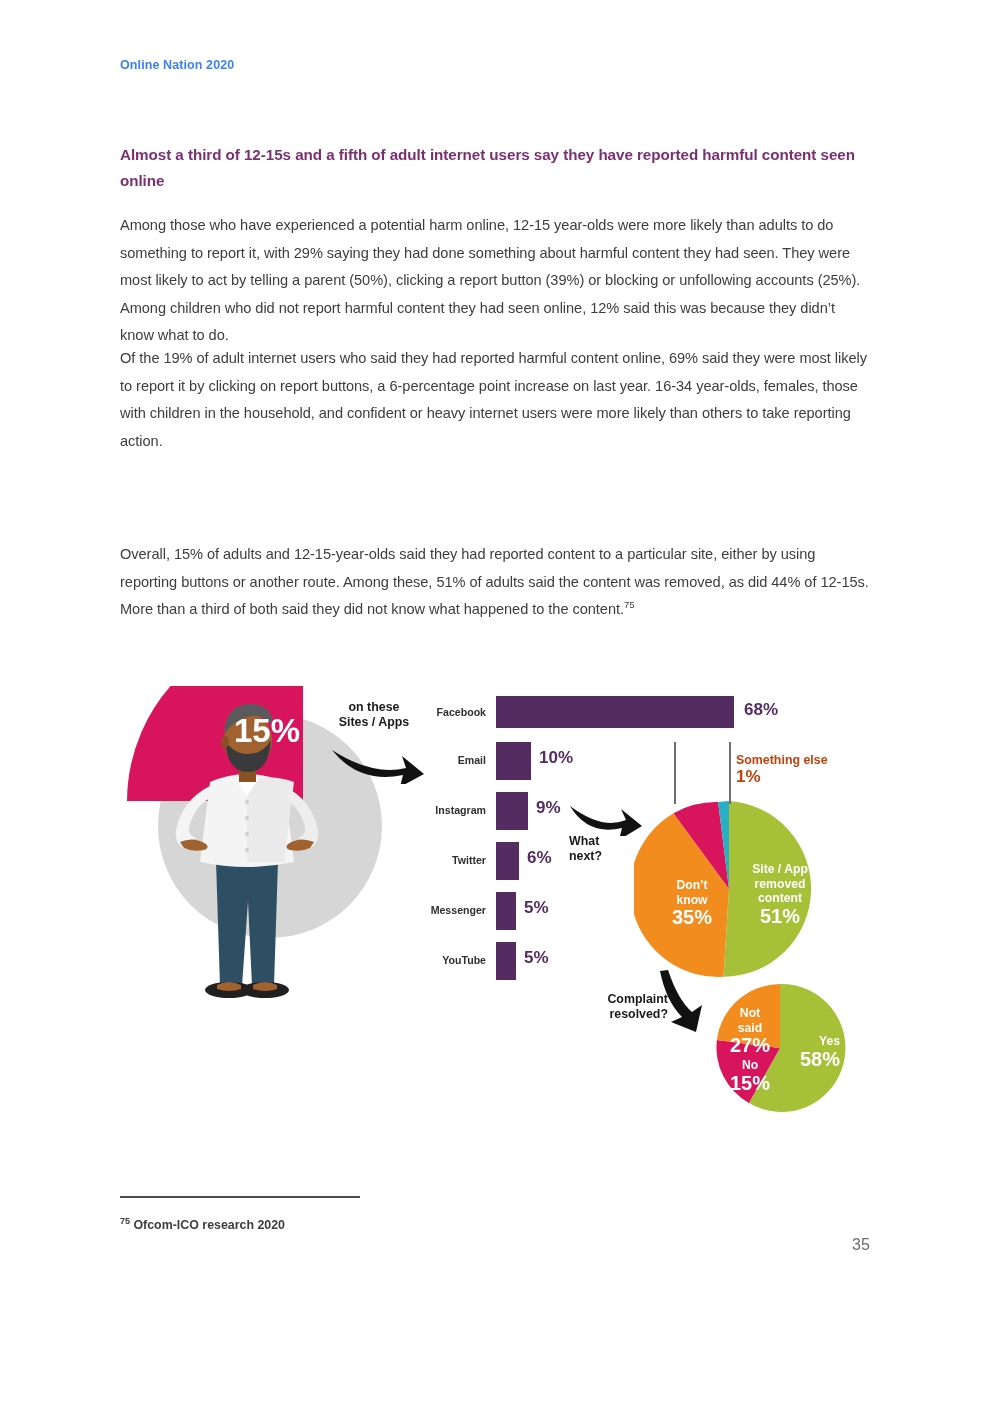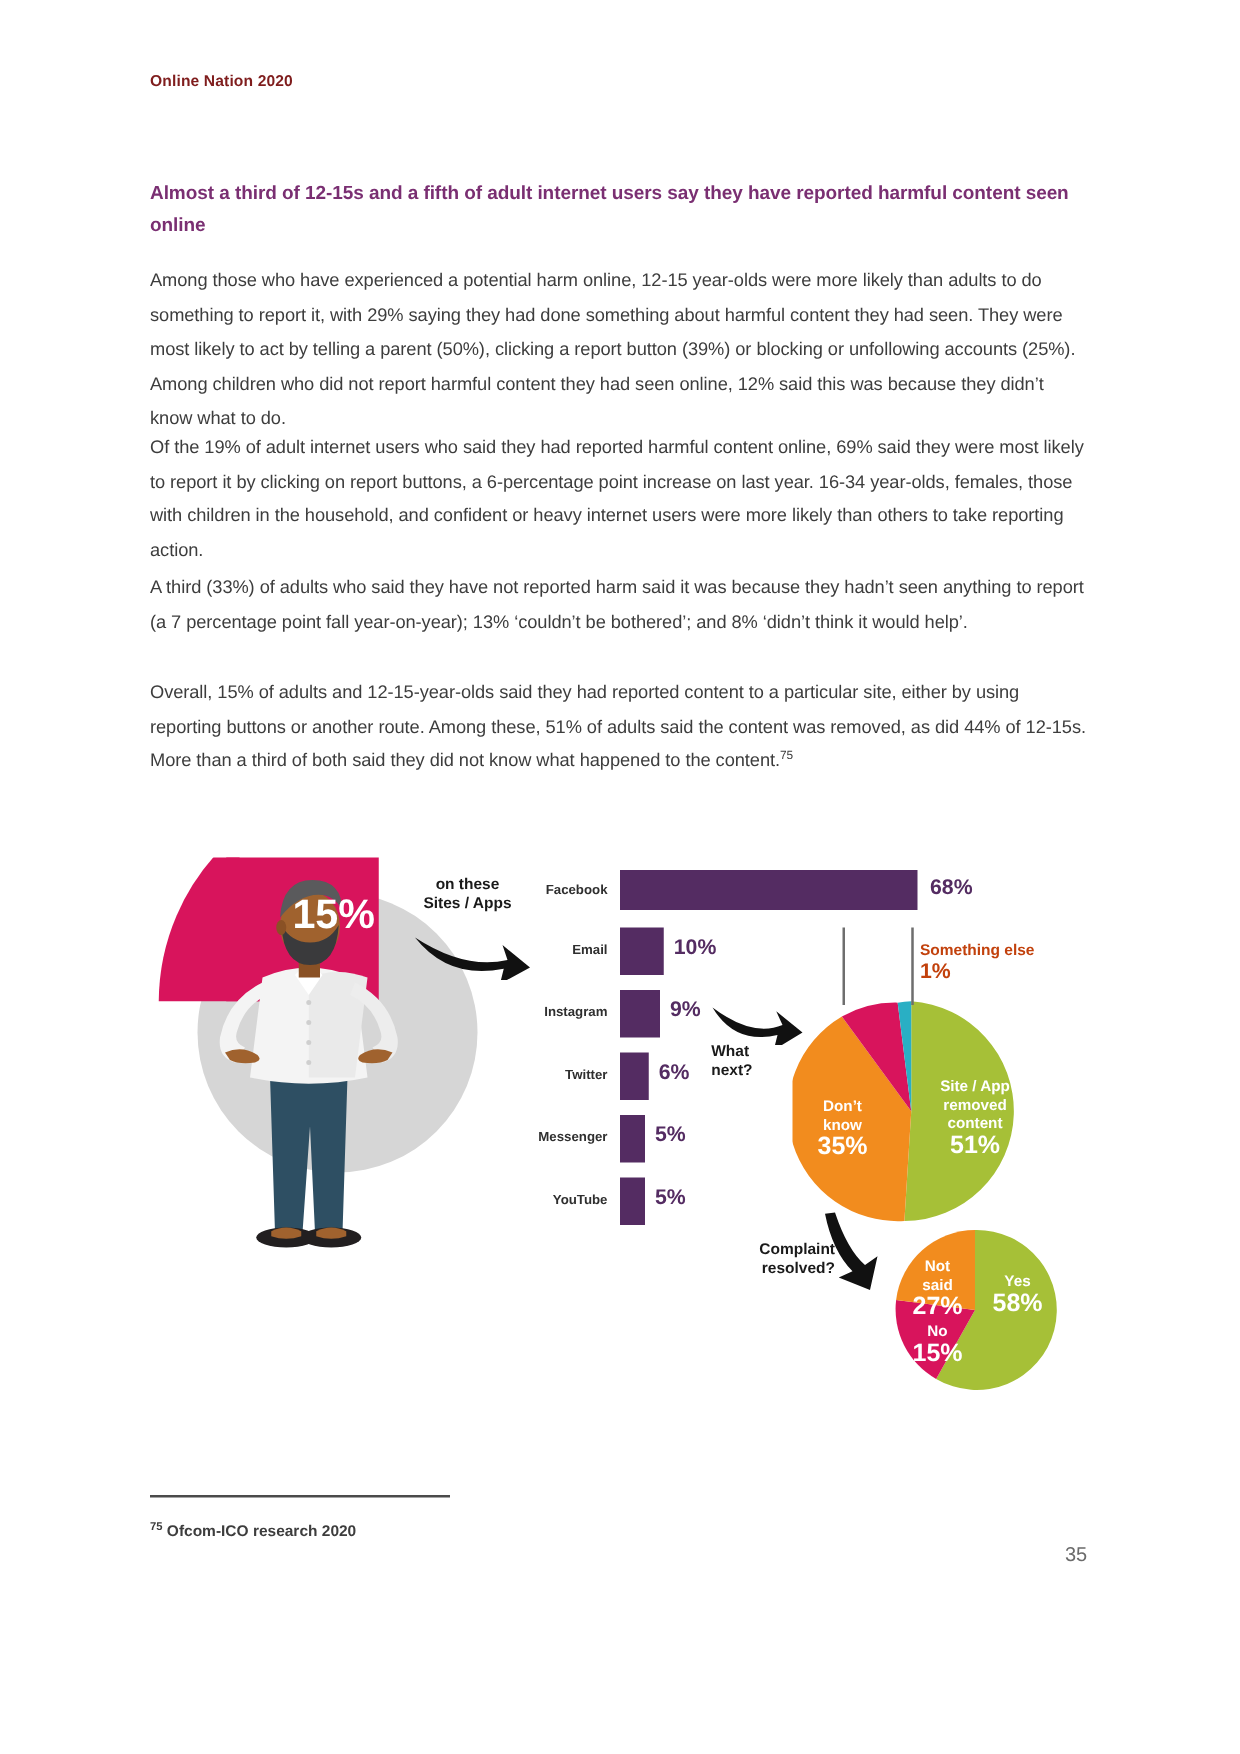--- a/index.html
+++ b/index.html
@@ -19,21 +19,21 @@
     position: absolute;
     inset: 0;
     background: #fff;
   }
   .running-head {
     position: absolute;
     left: 120px;
     top: 58px;
     font-size: 12.5px;
     font-weight: bold;
-    color: #7f1d1d;
+    color: #3b82f6;
     letter-spacing: .1px;
   }
   .section-heading {
     position: absolute;
     left: 120px;
     top: 142px;
     width: 752px;
     font-size: 15.2px;
     font-weight: bold;
     color: #7a2f72;
@@ -164,21 +164,20 @@
 <body>
 
 <div class="page">
 
   <div class="running-head">Online Nation 2020</div>
 
   <div class="section-heading">Almost a third of 12-15s and a fifth of adult internet users say they have reported harmful content seen online</div>
 
   <div class="body-copy" id="para-0">Among those who have experienced a potential harm online, 12-15 year-olds were more likely than adults to do something to report it, with 29% saying they had done something about harmful content they had seen. They were most likely to act by telling a parent (50%), clicking a report button (39%) or blocking or unfollowing accounts (25%). Among children who did not report harmful content they had seen online, 12% said this was because they didn’t know what to do.</div>
   <div class="body-copy" id="para-1">Of the 19% of adult internet users who said they had reported harmful content online, 69% said they were most likely to report it by clicking on report buttons, a 6-percentage point increase on last year. 16-34 year-olds, females, those with children in the household, and confident or heavy internet users were more likely than others to take reporting action.</div>
-  <div class="body-copy" id="para-2">A third (33%) of adults who said they have not reported harm said it was because they hadn’t seen anything to report (a 7 percentage point fall year-on-year); 13% ‘couldn’t be bothered’; and 8% ‘didn’t think it would help’.</div>
   <div class="body-copy" id="para-3">
     <span>Overall, 15% of adults and 12-15-year-olds said they had reported content to a particular site, either by using reporting buttons or another route. Among these, 51% of adults said the content was removed, as did 44% of 12-15s. More than a third of both said they did not know what happened to the content.</span><span class="sup">75</span>
   </div>
 
 
   <div class="figure-wrap">
 
     <svg width="760" height="430" style="position:absolute;left:0;top:0;">
 
       <circle cx="152" cy="140" r="112" fill="#D6D6D6"></circle>
@@ -276,21 +275,21 @@
         <path d="M 95 95 L 89.5 182.8 A 88 88 0 0 1 39.5 19.2 Z" fill="#F28C1E"></path>
 
         <path d="M 95 95 L 39.5 19.2 A 88 88 0 0 1 84.1 8.1 Z" fill="#D8145C"></path>
 
         <path d="M 95 95 L 84.1 8.1 A 88 88 0 0 1 95 7 Z" fill="#29AFC4"></path>
       </svg>
       <div class="pie-inner" style="left:104px; top:68px; width:84px;">
         <span>Site / App removed content</span>
         <span class="big">51%</span>
       </div>
-      <div class="pie-inner" style="left:8px; top:84px; width:64px;">
+      <div class="pie-inner" style="left:26px; top:84px; width:64px;">
         <span>Don’t know</span>
         <span class="big">35%</span>
       </div>
     </div>
 
     <div class="leader" style="left:556px; top:56px; height:62px;"></div>
     <div class="leader" style="left:611px; top:56px; height:62px;"></div>
 
     <div class="callout" style="left:618px; top:52px; width:130px; color:#c2410c;">
       <span>Something else</span>
@@ -305,21 +304,21 @@
 
     <div style="position:absolute;left:594px;top:294px;width:136px;height:136px;">
       <svg width="136" height="136" viewBox="0 0 136 136">
 
         <path d="M 68 68 L 68 4 A 64 64 0 1 1 36.9 123.1 Z" fill="#A6C037"></path>
 
         <path d="M 68 68 L 36.9 123.1 A 64 64 0 0 1 4.9 59.9 Z" fill="#D8145C"></path>
 
         <path d="M 68 68 L 4.9 59.9 A 64 64 0 0 1 68 4 Z" fill="#F28C1E"></path>
       </svg>
-      <div class="pie-inner" style="left:76px; top:38px; width:52px;">
+      <div class="pie-inner" style="left:76px; top:54px; width:52px;text-align:right;">
         <span>Yes</span>
         <span class="big">58%</span>
       </div>
       <div class="pie-inner" style="left:14px; top:26px; width:48px;">
         <span>Not said</span>
         <span class="big">27%</span>
       </div>
       <div class="pie-inner" style="left:16px; top:78px; width:44px;">
         <span>No</span>
         <span class="big">15%</span>

